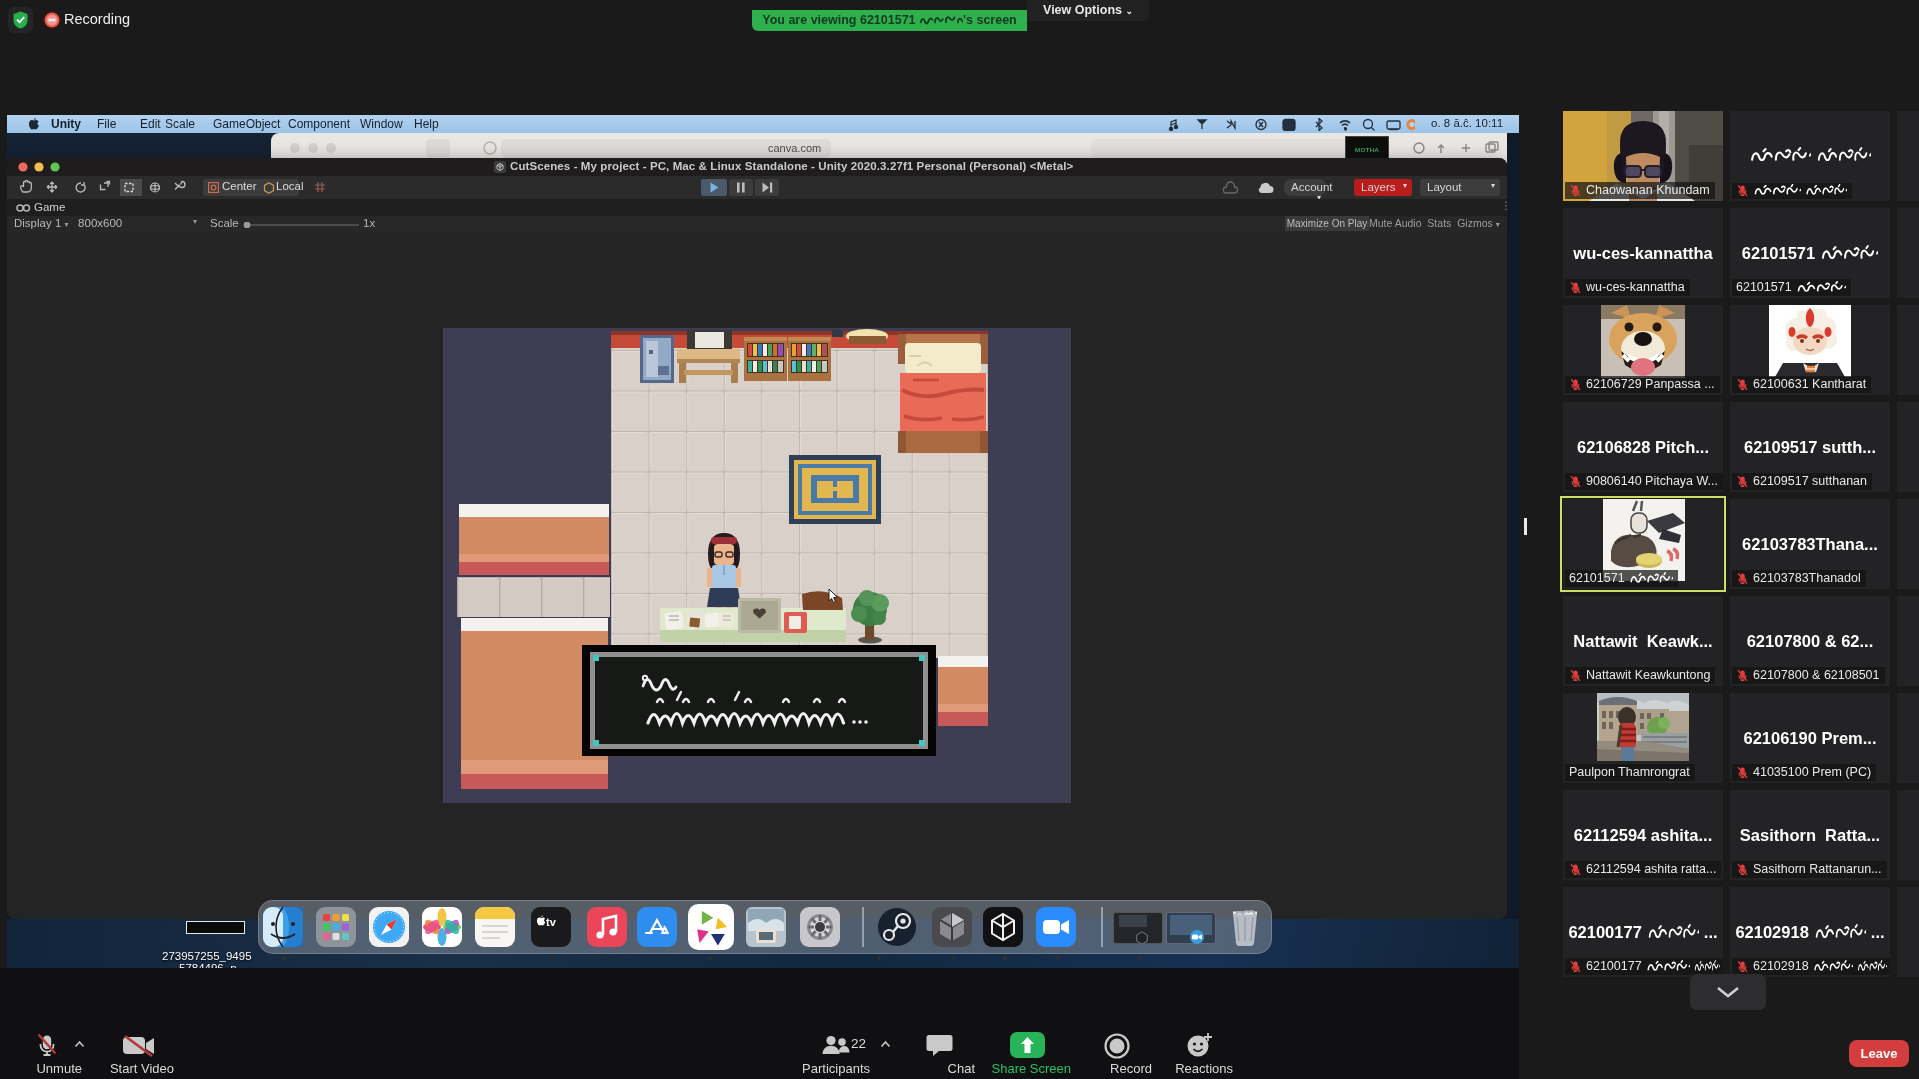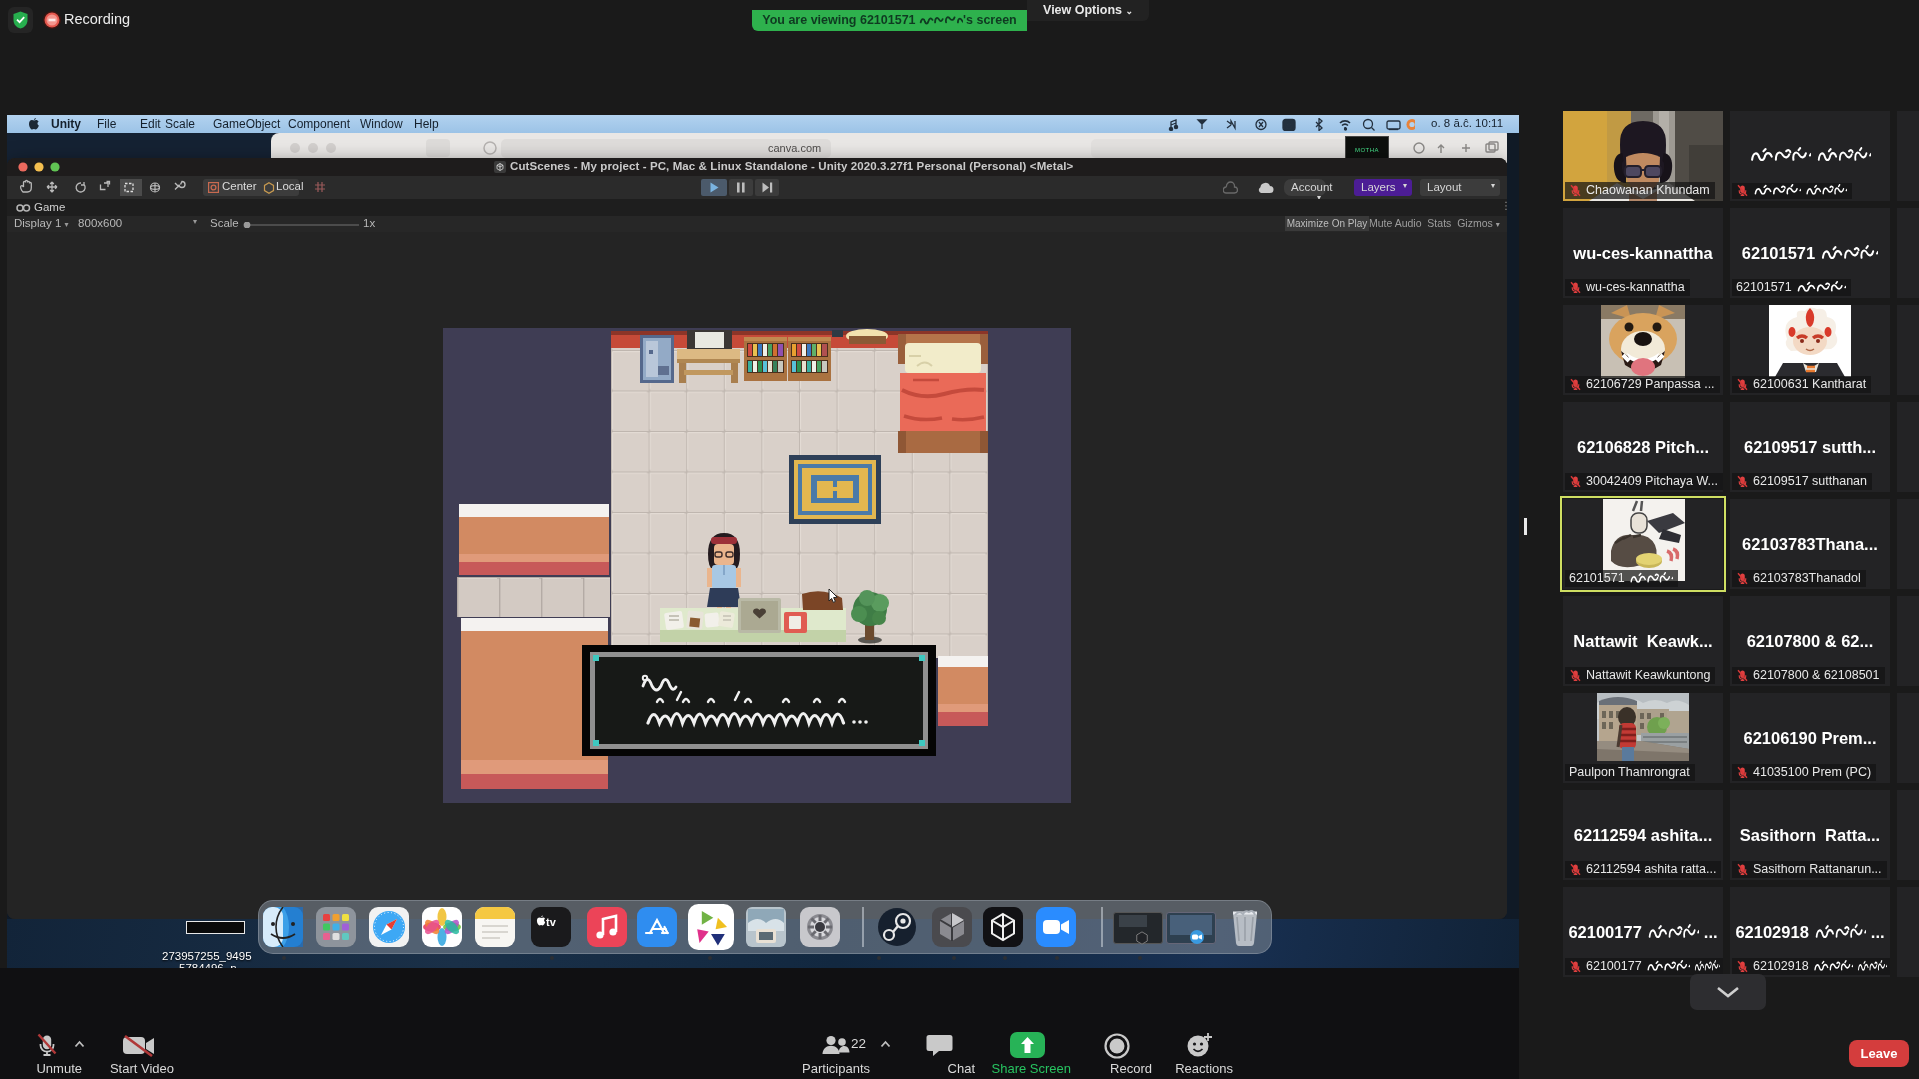--- a/index.html
+++ b/index.html
@@ -196,21 +196,21 @@
             <path d="M0.5 0.5 L7 5.5 L0.5 10.5 Z" fill="#bdbdbd"></path>
             <rect x="8" y="0.5" width="2.2" height="10" fill="#bdbdbd"></rect>
           </svg>
       <svg class="abs" style="left:1216px;top:5px" width="15" height="13" viewBox="0 0 15 13">
             <path d="M7.5 1 a4 4 0 0 1 4 4 l0 1 a3 3 0 0 1 0 6 l-8 0 a3 3 0 0 1 -0.5 -6 l0.5 -1 a4 4 0 0 1 4 -4z" fill="none" stroke="#6a6a6a" stroke-width="1.3"></path>
           </svg>
       <svg class="abs" style="left:1250px;top:5px" width="17" height="13">
             <path d="M13 12 a3.5 3.5 0 0 0 0 -7 a5 5 0 0 0 -9.6 1.2 a3.2 3.2 0 0 0 0.6 5.8 z" fill="#c9c9c9"></path>
           </svg>
       <div class="abs" style="left:1277px;top:3px;width:42px;height:17px;background:#3c3c3c;border-radius:7px;font-size:11.5px;color:#d6d6d6;padding:2px 0 0 7px">Account <span style="float:right;margin-right:5px;font-size:8px">▾</span></div>
-      <div class="abs" style="left:1347px;top:3px;width:58px;height:17px;background:#4c1d95;border-radius:3px;font-size:11.5px;color:#d6d6d6;padding:2px 0 0 7px">Layers <span style="float:right;margin-right:5px;font-size:8px">▾</span></div>
+      <div class="abs" style="left:1347px;top:3px;width:58px;height:17px;background:#b91c1c;border-radius:3px;font-size:11.5px;color:#d6d6d6;padding:2px 0 0 7px">Layers <span style="float:right;margin-right:5px;font-size:8px">▾</span></div>
       <div class="abs" style="left:1413px;top:3px;width:80px;height:17px;background:#3c3c3c;border-radius:3px;font-size:11.5px;color:#d6d6d6;padding:2px 0 0 7px">Layout <span style="float:right;margin-right:5px;font-size:8px">▾</span></div>
     </div>
     <div class="abs" id="tabrow">
       <svg class="abs" style="left:9px;top:4px" width="15" height="10">
             <g fill="none" stroke="#b5b5b5" stroke-width="1.5">
               <circle cx="4" cy="5" r="3"></circle>
               <circle cx="10.5" cy="5" r="3"></circle>
             </g>
           </svg>
       <div class="abs" style="left:27px;top:2px;font-size:11.5px;color:#cfcfcf">Game</div>
@@ -721,21 +721,21 @@
       </div>
     </div>
     <div class="tile" style="left:1563px;top:402px">
       <div class="tname" style="top:36px">62106828 Pitch...</div>
       <div class="tlabel">
         <svg class="micsvg" width="13" height="13" viewBox="0 0 16 16">
           <path d="M8 1.8 c-1.6 0-2.8 1.2-2.8 2.8 v3.6 c0 1.6 1.2 2.8 2.8 2.8 s2.8-1.2 2.8-2.8 V4.6 C10.8 3 9.6 1.8 8 1.8z" fill="#e04040"></path>
           <path d="M4 7.8 v0.7 c0 2.2 1.8 4 4 4 s4-1.8 4-4 V7.8 M8 12.5 V14.2 M5.8 14.2 h4.4" fill="none" stroke="#e04040" stroke-width="1.4"></path>
           <path d="M2.5 1.5 L13.5 14.5" stroke="#d83838" stroke-width="1.8"></path>
         </svg>
-        <span>30042409 Pitchaya W...</span>
+        <span>90806140 Pitchaya W...</span>
       </div>
     </div>
     <div class="tile" style="left:1730px;top:402px">
       <div class="tname" style="top:36px">62109517 sutth...</div>
       <div class="tlabel">
         <svg class="micsvg" width="13" height="13" viewBox="0 0 16 16">
           <path d="M8 1.8 c-1.6 0-2.8 1.2-2.8 2.8 v3.6 c0 1.6 1.2 2.8 2.8 2.8 s2.8-1.2 2.8-2.8 V4.6 C10.8 3 9.6 1.8 8 1.8z" fill="#e04040"></path>
           <path d="M4 7.8 v0.7 c0 2.2 1.8 4 4 4 s4-1.8 4-4 V7.8 M8 12.5 V14.2 M5.8 14.2 h4.4" fill="none" stroke="#e04040" stroke-width="1.4"></path>
           <path d="M2.5 1.5 L13.5 14.5" stroke="#d83838" stroke-width="1.8"></path>
         </svg>

